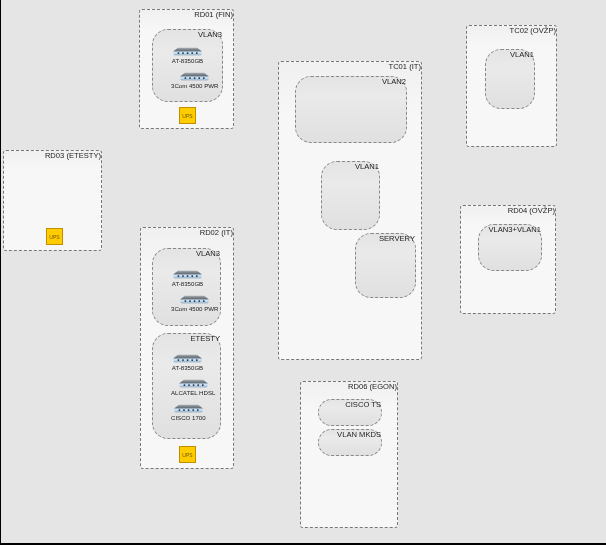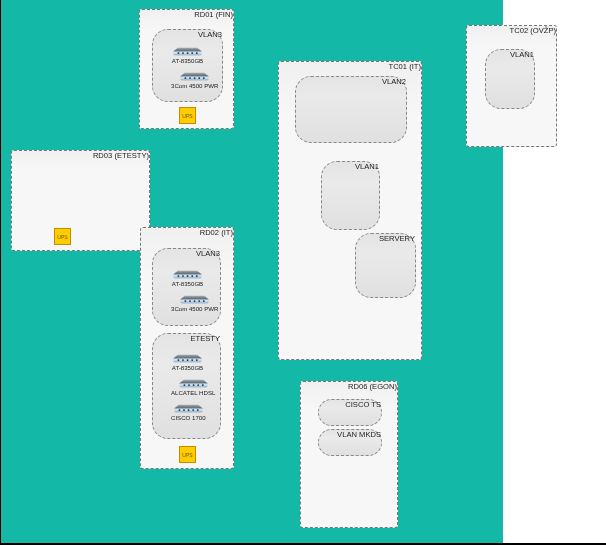--- a/index.html
+++ b/index.html
@@ -1,17 +1,17 @@
 <!DOCTYPE html>
 <html><head>
 <meta charset="utf-8">
 <style>
   html,body{margin:0;padding:0;}
   body{width:606px;height:545px;background:#fff;font-family:"Liberation Sans",sans-serif;overflow:hidden;}
-  #canvas{position:relative;width:503px;height:545px;background:#14b8a6;}
+  #canvas{position:relative;width:606px;height:545px;background:#e5e5e5;}
   .edge-l{position:absolute;left:0;top:0;width:1px;height:545px;background:#000;}
   .edge-b{position:absolute;left:0;bottom:0;width:606px;height:2px;background:#000;}
 
   
   .zone{position:absolute;border:1px dashed #777;border-radius:3px;
         background:linear-gradient(180deg,#f0f0f0 0%,#f7f7f7 18%,#f7f7f7 100%);}
   .zone > .ztitle{position:absolute;right:0px;top:0px;font-size:7.6px;color:#222;white-space:nowrap;}
   .vlan{position:absolute;border:1px dashed #888;border-radius:16px;
         background:linear-gradient(180deg,#e4e4e4 0%,#eaeaea 30%,#e0e0e0 100%);}
   .vlan > .vtitle{position:absolute;right:0px;top:0px;font-size:7.6px;color:#222;white-space:nowrap;}
@@ -112,21 +112,21 @@
                 <circle cx="25.8" cy="6.1" r="0.95"></circle>
               </g>
             </svg>
           </span>
         <span class="devlbl">3Com 4500 PWR</span>
       </div>
     </div>
     <div class="ups" style="left:39px;top:97px;">UPS</div>
   </div>
 
-  <div class="zone" style="left:11px;top:150px;width:97px;height:99px;padding-left:40px;">
+  <div class="zone" style="left:3px;top:150px;width:97px;height:99px;">
     <div class="ztitle">RD03 (ETESTY)</div>
     <div class="ups" style="left:42px;top:77px;">UPS</div>
   </div>
 
   <div class="zone" style="left:140px;top:227px;width:92px;height:240px;">
     <div class="ztitle">RD02 (IT)</div>
     <div class="vlan" style="left:11px;top:20px;width:67px;height:76px;">
       <div class="vtitle">VLAN3</div>
       <div class="dev" style="left:18px;top:21px;">
         <span class="swico">
@@ -228,20 +228,26 @@
     </div>
   </div>
 
   <div class="zone" style="left:466px;top:25px;width:89px;height:120px;">
     <div class="ztitle">TC02 (OVŽP)</div>
     <div class="vlan" style="left:18px;top:23px;width:48px;height:58px;">
       <div class="vtitle">VLAN1</div>
     </div>
   </div>
 
+  <div class="zone" style="left:460px;top:205px;width:94px;height:107px;">
+    <div class="ztitle">RD04 (OVŽP)</div>
+    <div class="vlan" style="left:17px;top:18px;width:62px;height:45px;">
+      <div class="vtitle">VLAN3+VLAN1</div>
+    </div>
+  </div>
 
   <div class="zone" style="left:300px;top:381px;width:96px;height:145px;">
     <div class="ztitle">RD06 (EGON)</div>
     <div class="vlan" style="left:17px;top:17px;width:62px;height:25px;">
       <div class="vtitle">CISCO TS</div>
     </div>
     <div class="vlan" style="left:17px;top:47px;width:62px;height:25px;">
       <div class="vtitle">VLAN MKDS</div>
     </div>
   </div>

